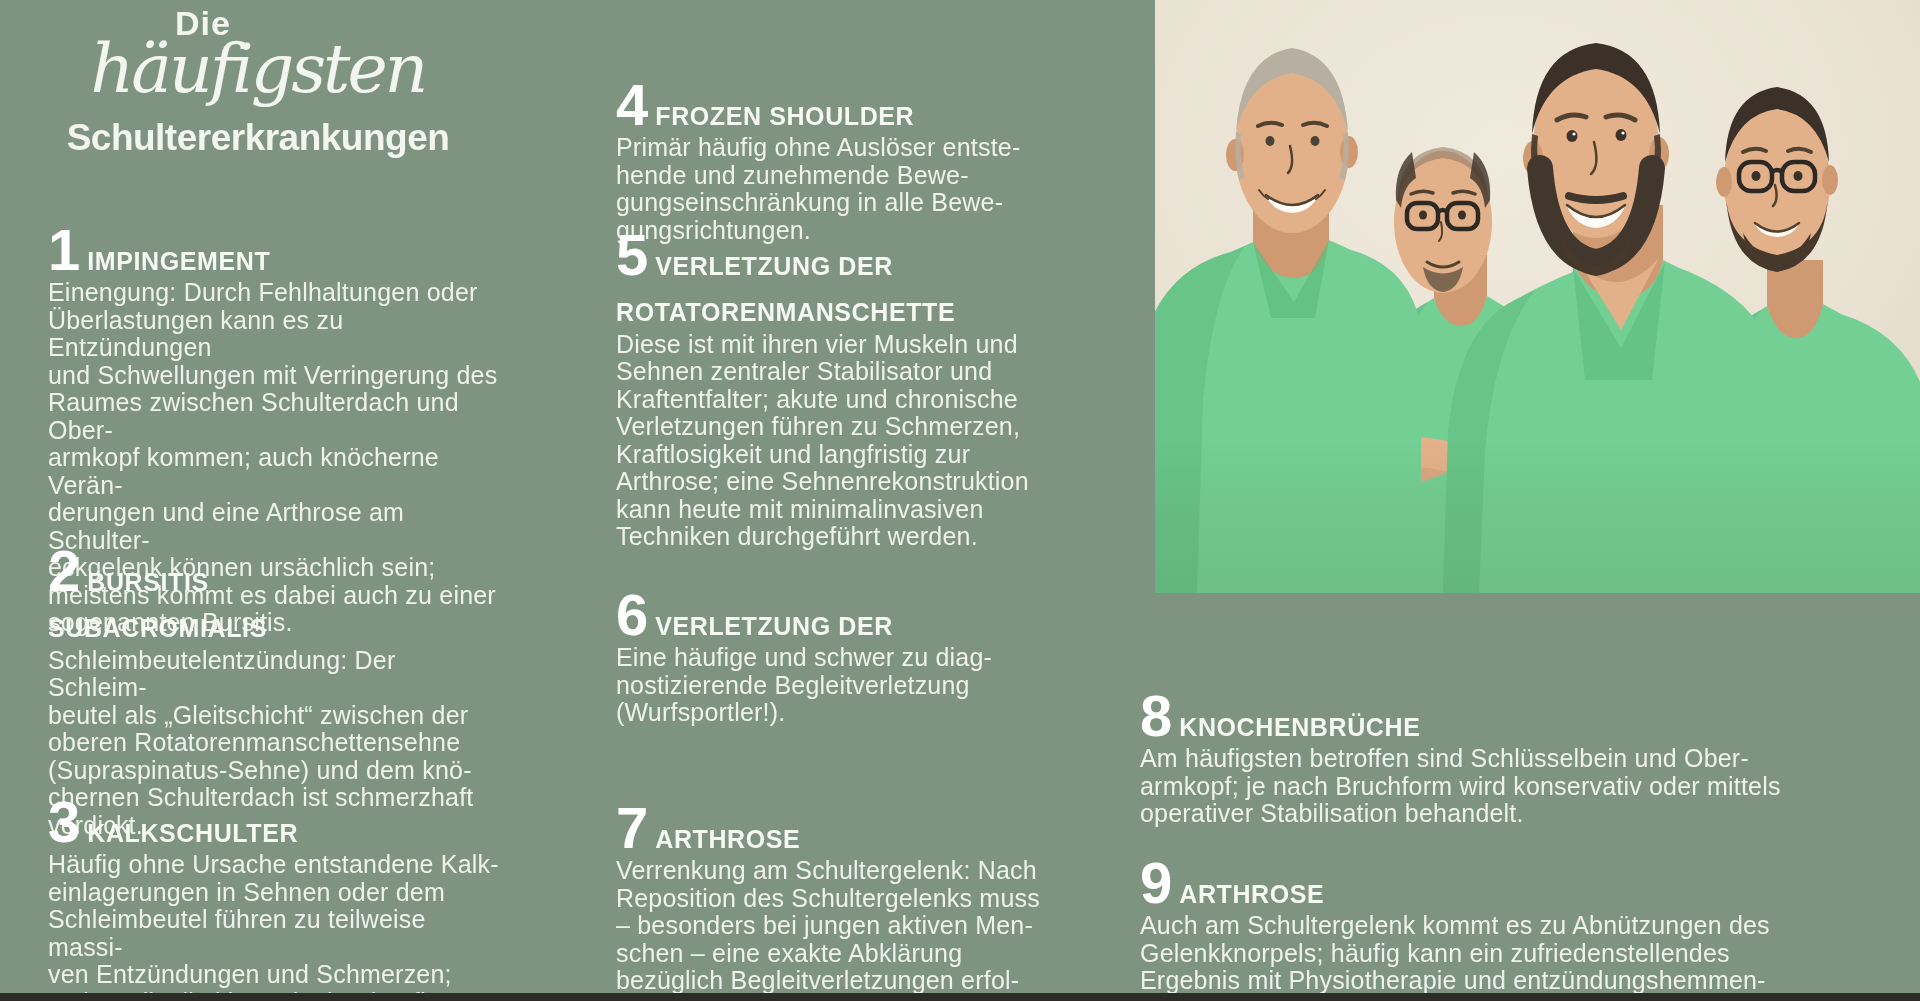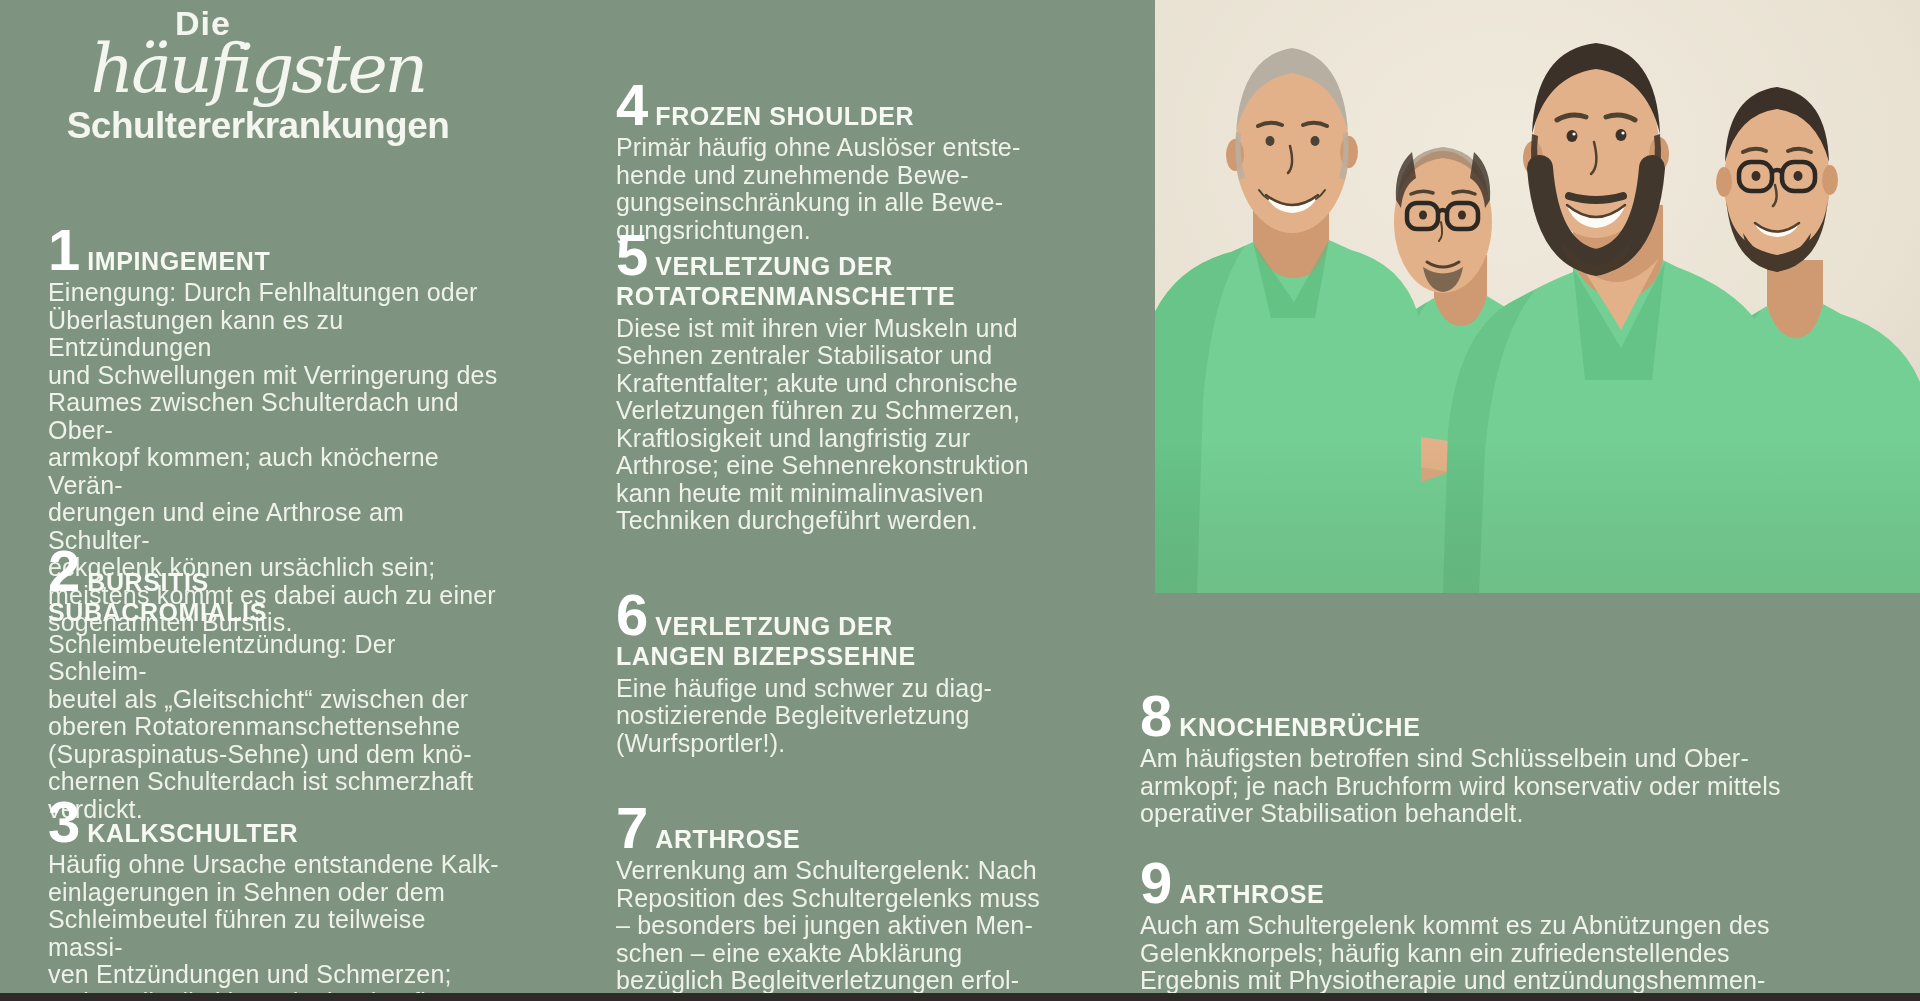--- a/index.html
+++ b/index.html
@@ -22,36 +22,36 @@
     font-size:34px;font-weight:700;letter-spacing:1px;line-height:1;
     padding-right:110px;
   }
   .title-haeufigsten{
     font-family:"DejaVu Serif",serif;font-style:italic;font-weight:400;
     font-size:68px;line-height:0.98;letter-spacing:-3px;
     margin-top:-4px;
   }
   .title-schulter{
     font-size:37px;font-weight:700;letter-spacing:-0.5px;line-height:1;
-    margin-top:4px;
+    margin-top:16px;
   }
 
   
   .item{position:absolute;left:0;width:100%;}
   .item-head{display:flex;align-items:baseline;gap:8px;}
   .num{
     font-size:58px;font-weight:800;line-height:0.78;
     color:#ffffff;letter-spacing:-1px;
   }
   .h1,.h2{
     font-size:25px;font-weight:700;letter-spacing:0.6px;line-height:1.05;
     color:#f6f8f2;
     margin-top:48px;
   }
-  .h2{margin-top:4px;}
+  .h2{margin-top:20px;}
   .body{
     margin:5px 0 0 0;
     font-size:25px;font-weight:400;line-height:27.5px;letter-spacing:0.2px;
     white-space:pre-line;
     color:#eef2ea;
   }
 
   
   .photo{
     position:absolute;left:1155px;top:0;width:765px;height:593px;
@@ -157,21 +157,20 @@
 Arthrose; eine Sehnenrekonstruktion
 kann heute mit minimalinvasiven
 Techniken durchgeführt werden.</p>
   </section>
 
   <section class="item" style="top:565px">
     <div class="item-head">
       <span class="num">6</span>
       <span class="h1">VERLETZUNG DER</span>
     </div>
-    <div class="h2">LANGEN BIZEPSSEHNE</div>
     <p class="body">Eine häufige und schwer zu diag-
 nostizierende Begleitverletzung
 (Wurfsportler!).</p>
   </section>
 
   <section class="item" style="top:778px">
     <div class="item-head">
       <span class="num">7</span>
       <span class="h1">ARTHROSE</span>
     </div>

